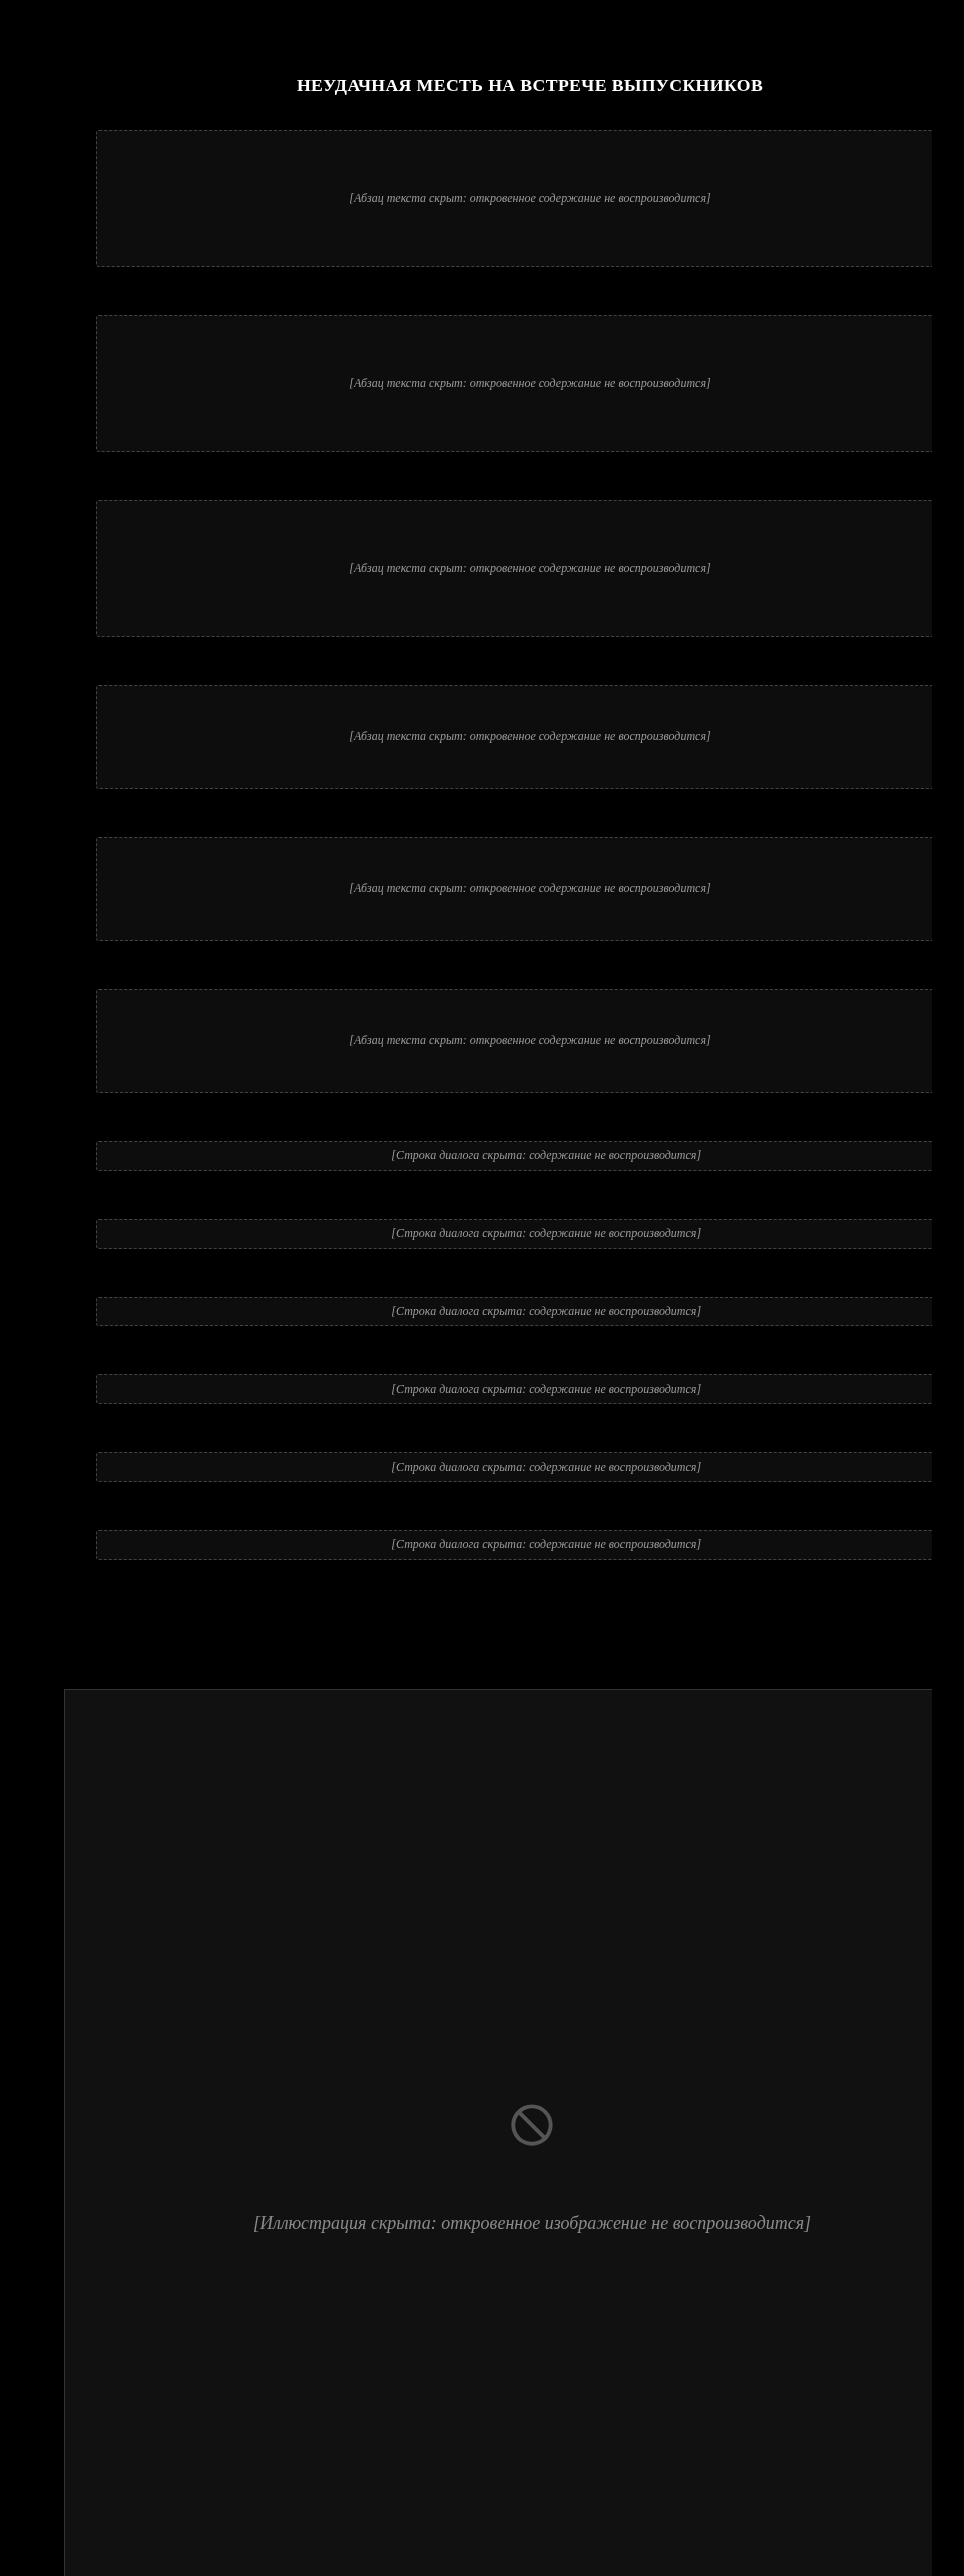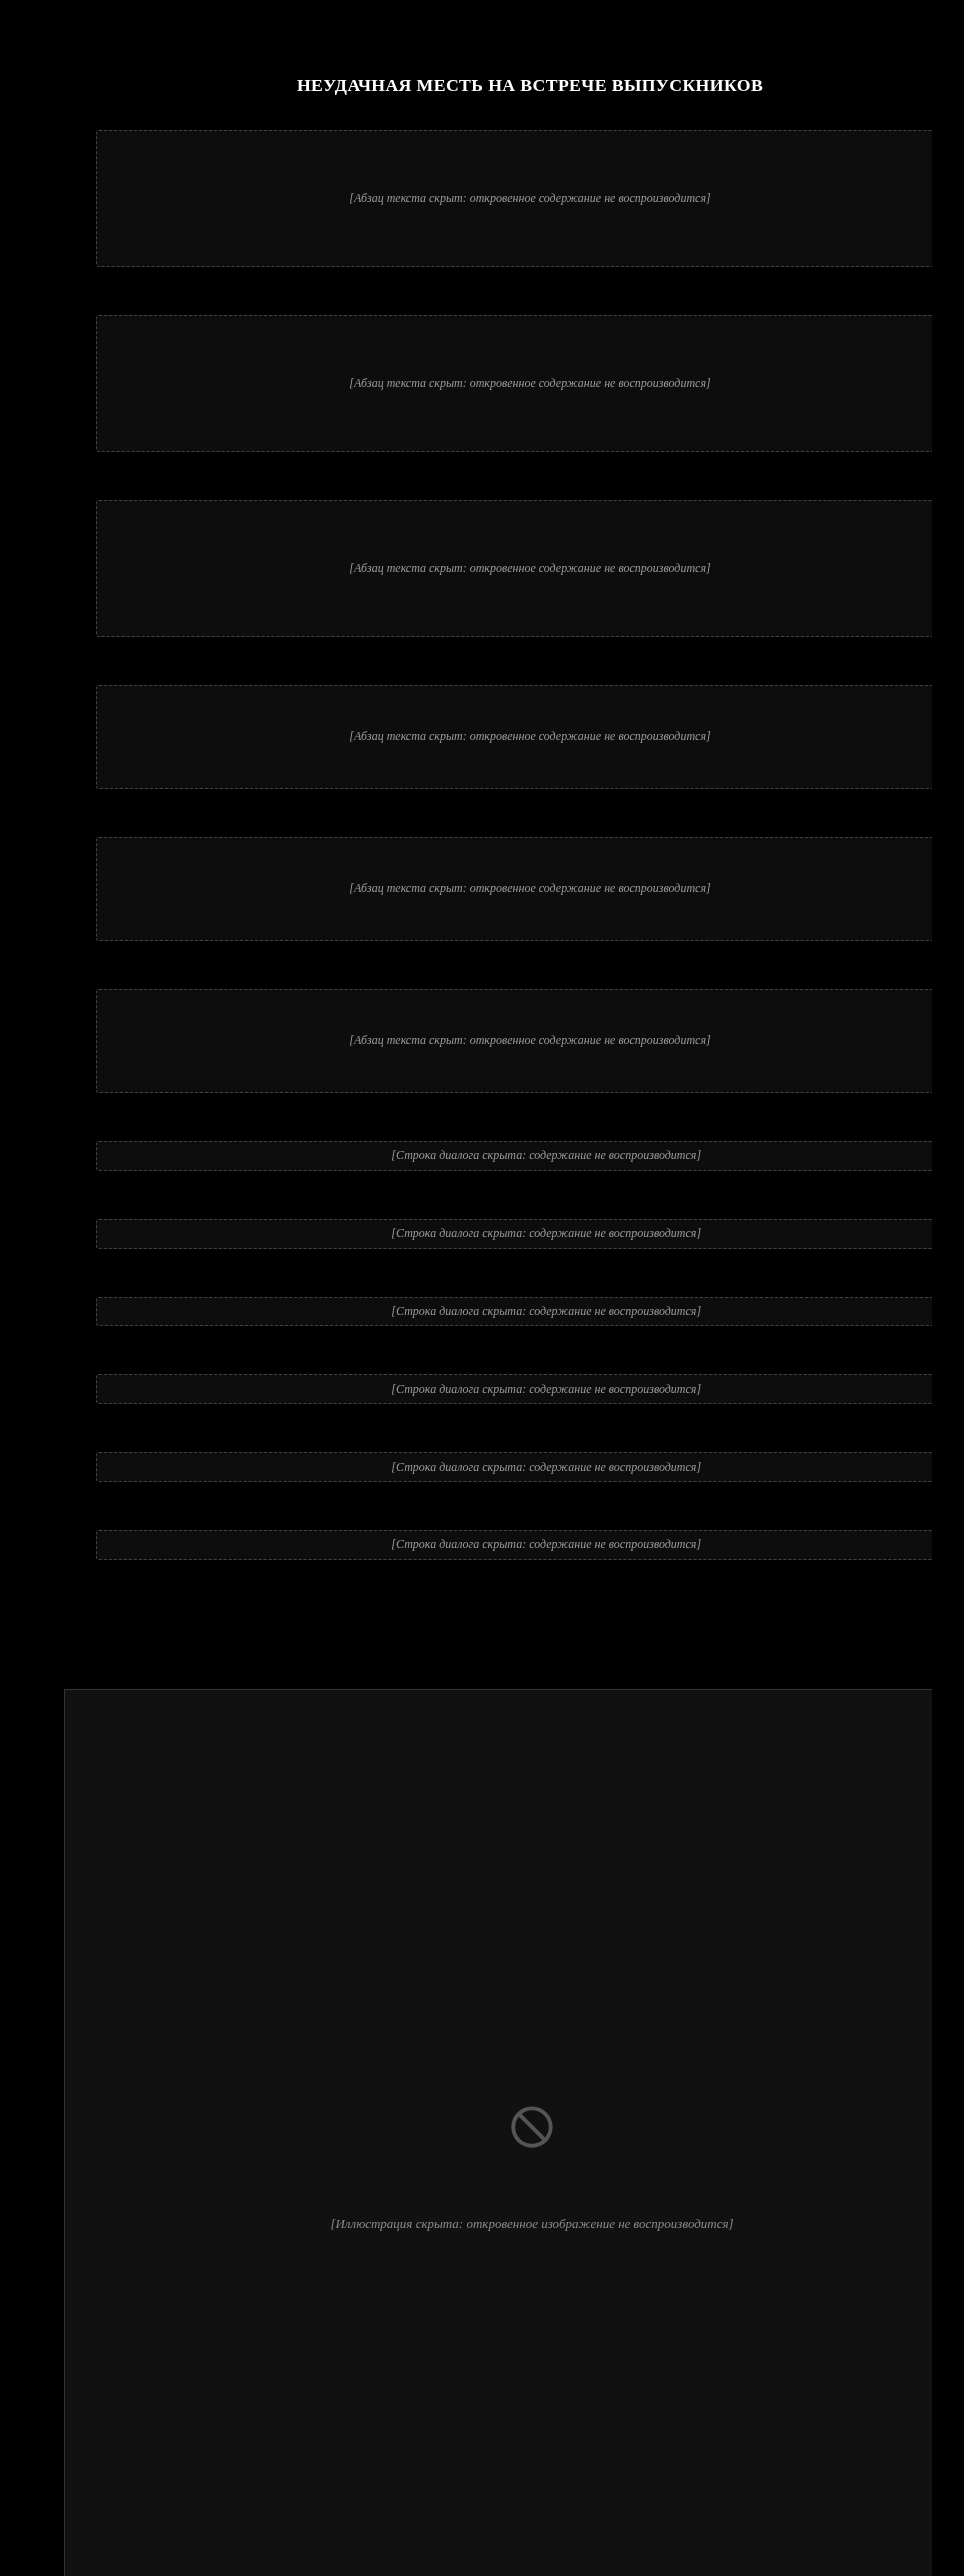--- a/index.html
+++ b/index.html
@@ -57,21 +57,21 @@
     justify-content: center;
     gap: 11.3px;
   }
   .image-region .glyph {
     font-size: 45px;
     color: #555;
     font-family: "DejaVu Sans", sans-serif;
   }
   .image-region .label {
     color: #8a8a8a;
-    font-size: 13px;
+    font-size: 18px;
     font-style: italic;
     font-family: "Liberation Serif", serif;
     text-align: center;
     max-width: 563px;
   }
 </style>
 </head>
 <body>
 
 <div class="page">

